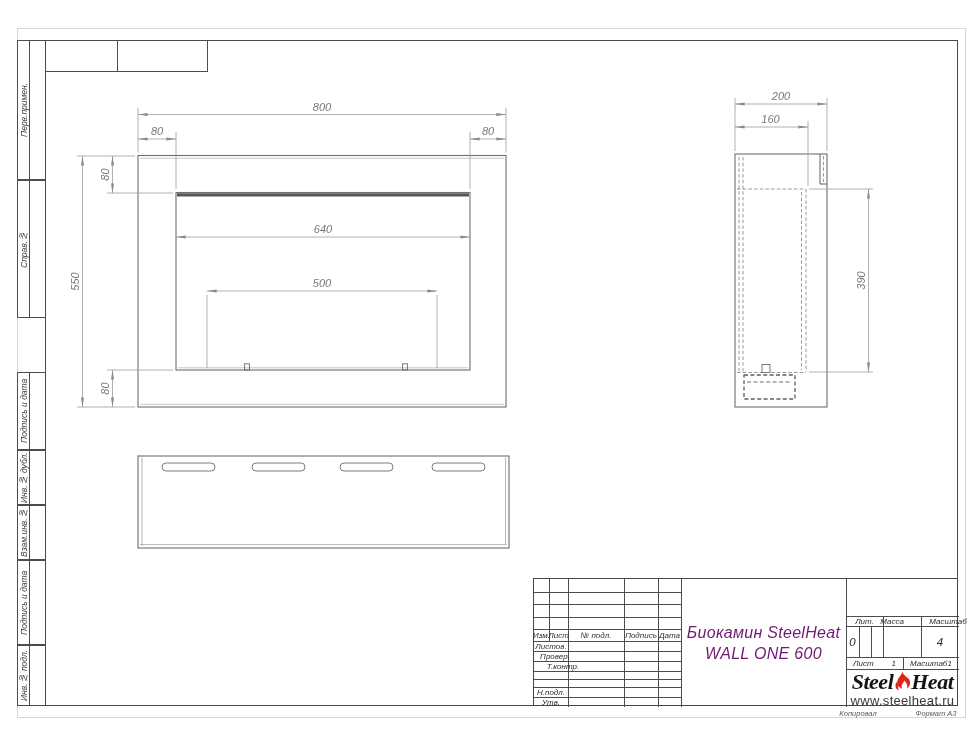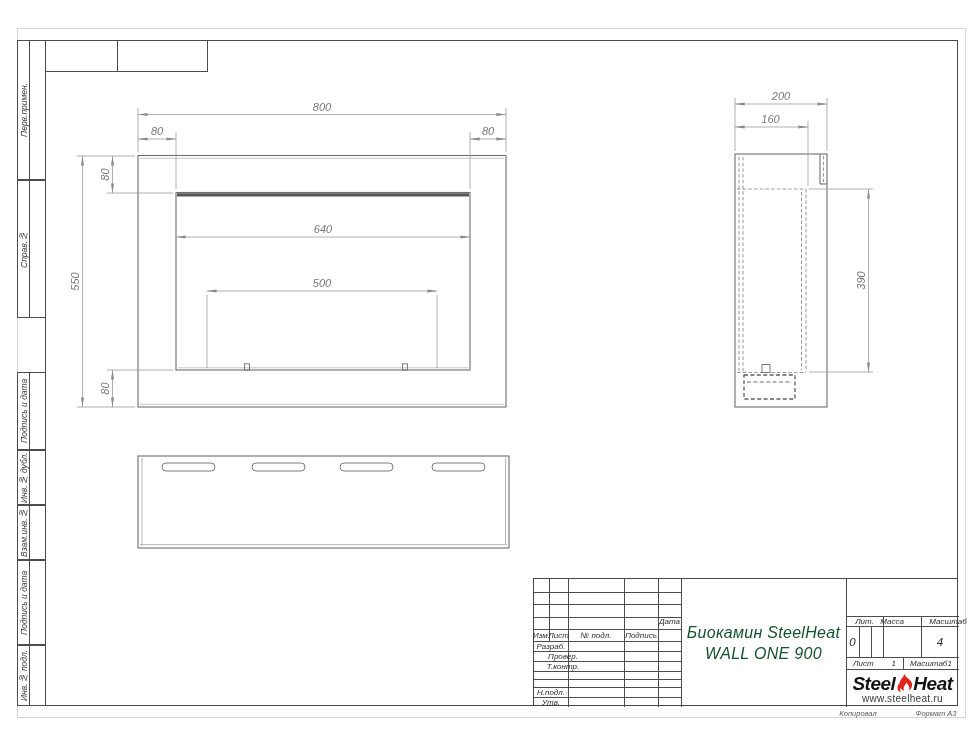--- a/index.html
+++ b/index.html
@@ -21,27 +21,27 @@
   .mtxt{position:absolute;left:0;top:0;width:11px;height:100%;
         writing-mode:vertical-rl;transform:rotate(180deg);
         display:flex;align-items:center;justify-content:center;
         font-size:8.5px;font-style:italic;color:#3c3c3c;white-space:nowrap}
   .tb{position:absolute;left:533px;top:578px;width:425px;height:128px;
       border:1.2px solid #464646}
   .cell{position:absolute;display:flex;align-items:center;justify-content:center;
         font-style:italic;color:#2c2c2c;font-size:8px;white-space:nowrap}
   .cell.split{justify-content:space-between;padding:0 7px}
   .bigval{font-size:11.5px}
-  .titlecell{flex-direction:column;gap:3px;font-size:16px;color:#14532d;
+  .titlecell{flex-direction:column;gap:3px;font-size:16px;color:#701a75;
              letter-spacing:.3px;font-weight:500}
   .logocell{flex-direction:column;gap:0;font-style:normal}
   .logorow{display:flex;align-items:center;gap:1px}
-  .logoscript{font-family:Liberation Sans, sans-serif;font-style:italic;font-weight:bold;
-              font-size:19px;color:#141414;letter-spacing:-.5px}
-  .logourl{font-size:10px;color:#3a3a3a;letter-spacing:.3px;margin-top:-2px}
+  .logoscript{font-family:Liberation Serif, serif;font-style:italic;font-weight:bold;
+              font-size:22px;color:#141414;letter-spacing:-.5px}
+  .logourl{font-size:13px;color:#3a3a3a;letter-spacing:.3px;margin-top:-2px}
   .foot{position:absolute;font-size:7.5px;font-style:italic;color:#5a5a5a}
   svg text{font-family:"Liberation Sans",sans-serif;font-style:italic;
            font-size:11px;fill:#787878;text-anchor:middle;stroke:none}
 </style>
 </head>
 <body>
 
 <svg class="abs" style="left:0;top:0" width="970" height="749" viewBox="0 0 970 749">
   <defs>
     <marker id="ar" viewBox="0 0 10 6" refX="9.6" refY="3" markerWidth="10" markerHeight="6" markerUnits="userSpaceOnUse" orient="auto-start-reverse">
@@ -205,31 +205,31 @@
   <div class="vl" style="left:325px;top:47px;height:31px"></div>
   <div class="vl" style="left:337px;top:47px;height:31px"></div>
   <div class="vl" style="left:349px;top:37px;height:41px"></div>
   <div class="vl" style="left:387px;top:37px;height:41px"></div>
   <div class="vl" style="left:369px;top:78px;height:12px"></div>
 
   <div class="cell" style="left:0;top:50px;width:15px;height:12px">Изм.</div>
   <div class="cell" style="left:15px;top:50px;width:19px;height:12px">Лист</div>
   <div class="cell" style="left:34px;top:50px;width:56px;height:12px">№ подл.</div>
   <div class="cell" style="left:90px;top:50px;width:34px;height:12px">Подпись</div>
-  <div class="cell" style="left:124px;top:36px;width:23px;height:12px">Дата</div>
-
-  <div class="cell" style="left:0;top:62px;width:34px;height:10px">Разраб.</div>
-  <div class="cell" style="left:12px;top:72px;width:34px;height:10px">Провер.</div>
+  <div class="cell" style="left:124px;top:50px;width:23px;height:12px">Дата</div>
+
+  <div class="cell" style="left:0;top:62px;width:34px;height:10px">Листов.</div>
+  <div class="cell" style="left:4px;top:72px;width:34px;height:10px">Провер.</div>
   <div class="cell" style="left:12px;top:82px;width:34px;height:10px">Т.контр.</div>
   <div class="cell" style="left:0;top:108px;width:34px;height:10px">Н.подл.</div>
   <div class="cell" style="left:0;top:118px;width:34px;height:10px">Утв.</div>
 
   <div class="cell titlecell" style="left:147px;top:0;width:165px;height:128px">
     <div>Биокамин SteelHeat</div>
-    <div>WALL ONE 900</div>
+    <div>WALL ONE 600</div>
   </div>
 
   <div class="cell" style="left:312px;top:37px;width:37px;height:10px">Лит.</div>
   <div class="cell" style="left:339px;top:37px;width:38px;height:10px">Масса</div>
   <div class="cell" style="left:395px;top:37px;width:38px;height:10px">Масштаб</div>
   <div class="cell bigval" style="left:312px;top:47px;width:13px;height:31px">0</div>
   <div class="cell bigval" style="left:387px;top:47px;width:38px;height:31px">4</div>
 
   <div class="cell split" style="left:312px;top:78px;width:57px;height:12px">
     <span>Лист</span>

